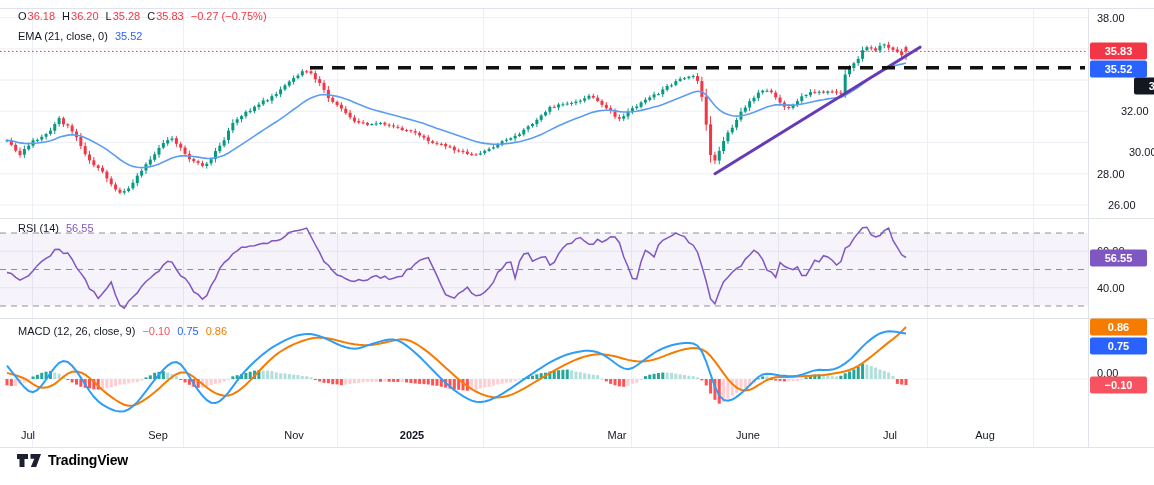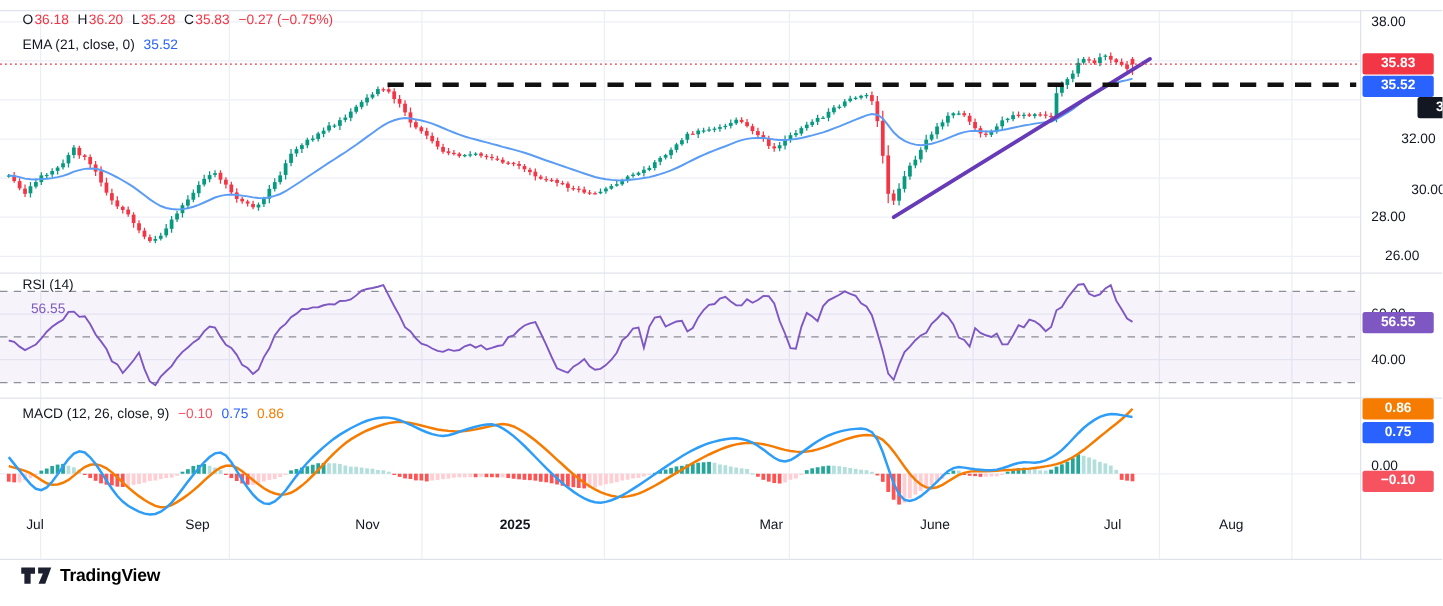--- a/index.html
+++ b/index.html
@@ -13,21 +13,21 @@
   .v-blue{color:#2962ff;}
   .v-purple{color:#7e57c2;}
   .v-orange{color:#f57c00;}
   .v-salmon{color:#f7525f;}
   .pair{display:flex;gap:1px;}
   .axis-label{position:absolute;left:1097px;transform:translateY(-50%);
       font-size:11px;color:#131722;z-index:1;}
   .badge{position:absolute;left:1090px;width:57px;height:17px;transform:translateY(-50%);
       border-radius:2px;color:#fff;font-size:11px;font-weight:700;line-height:17px;
       text-align:center;z-index:3;}
-  .month-label{position:absolute;top:414px;transform:translateX(-50%);
+  .month-label{position:absolute;top:429px;transform:translateX(-50%);
       font-size:11px;color:#131722;}
   .month-label.bold{font-weight:700;}
   #logo{position:absolute;left:16px;top:452px;display:flex;align-items:center;gap:6px;}
   #logo-text{font-size:14px;font-weight:600;color:#000000;letter-spacing:-0.2px;}
 </style>
 </head>
 <body>
 
 <svg id="chart-svg" width="1154" height="485">
     <defs>
@@ -732,21 +732,21 @@
       <span>C</span>
       <span class="v-red">35.83</span>
     </span>
   <span class="v-red">−0.27 (−0.75%)</span>
 </div>
 <div class="overlay legend-row" style="left:18px;top:30px;">
   <span>EMA (21, close, 0)</span>
   <span class="v-blue">35.52</span>
 </div>
 
-<div class="overlay legend-row" style="left:18px;top:222px;flex-direction:column;">
+<div class="overlay legend-row" style="left:18px;top:222px;">
   <span>RSI (14)</span>
   <span class="v-purple">56.55</span>
 </div>
 
 <div class="overlay legend-row" style="left:18px;top:325px;">
   <span>MACD (12, 26, close, 9)</span>
   <span class="v-salmon">−0.10</span>
   <span class="v-blue">0.75</span>
   <span class="v-orange">0.86</span>
 </div>

